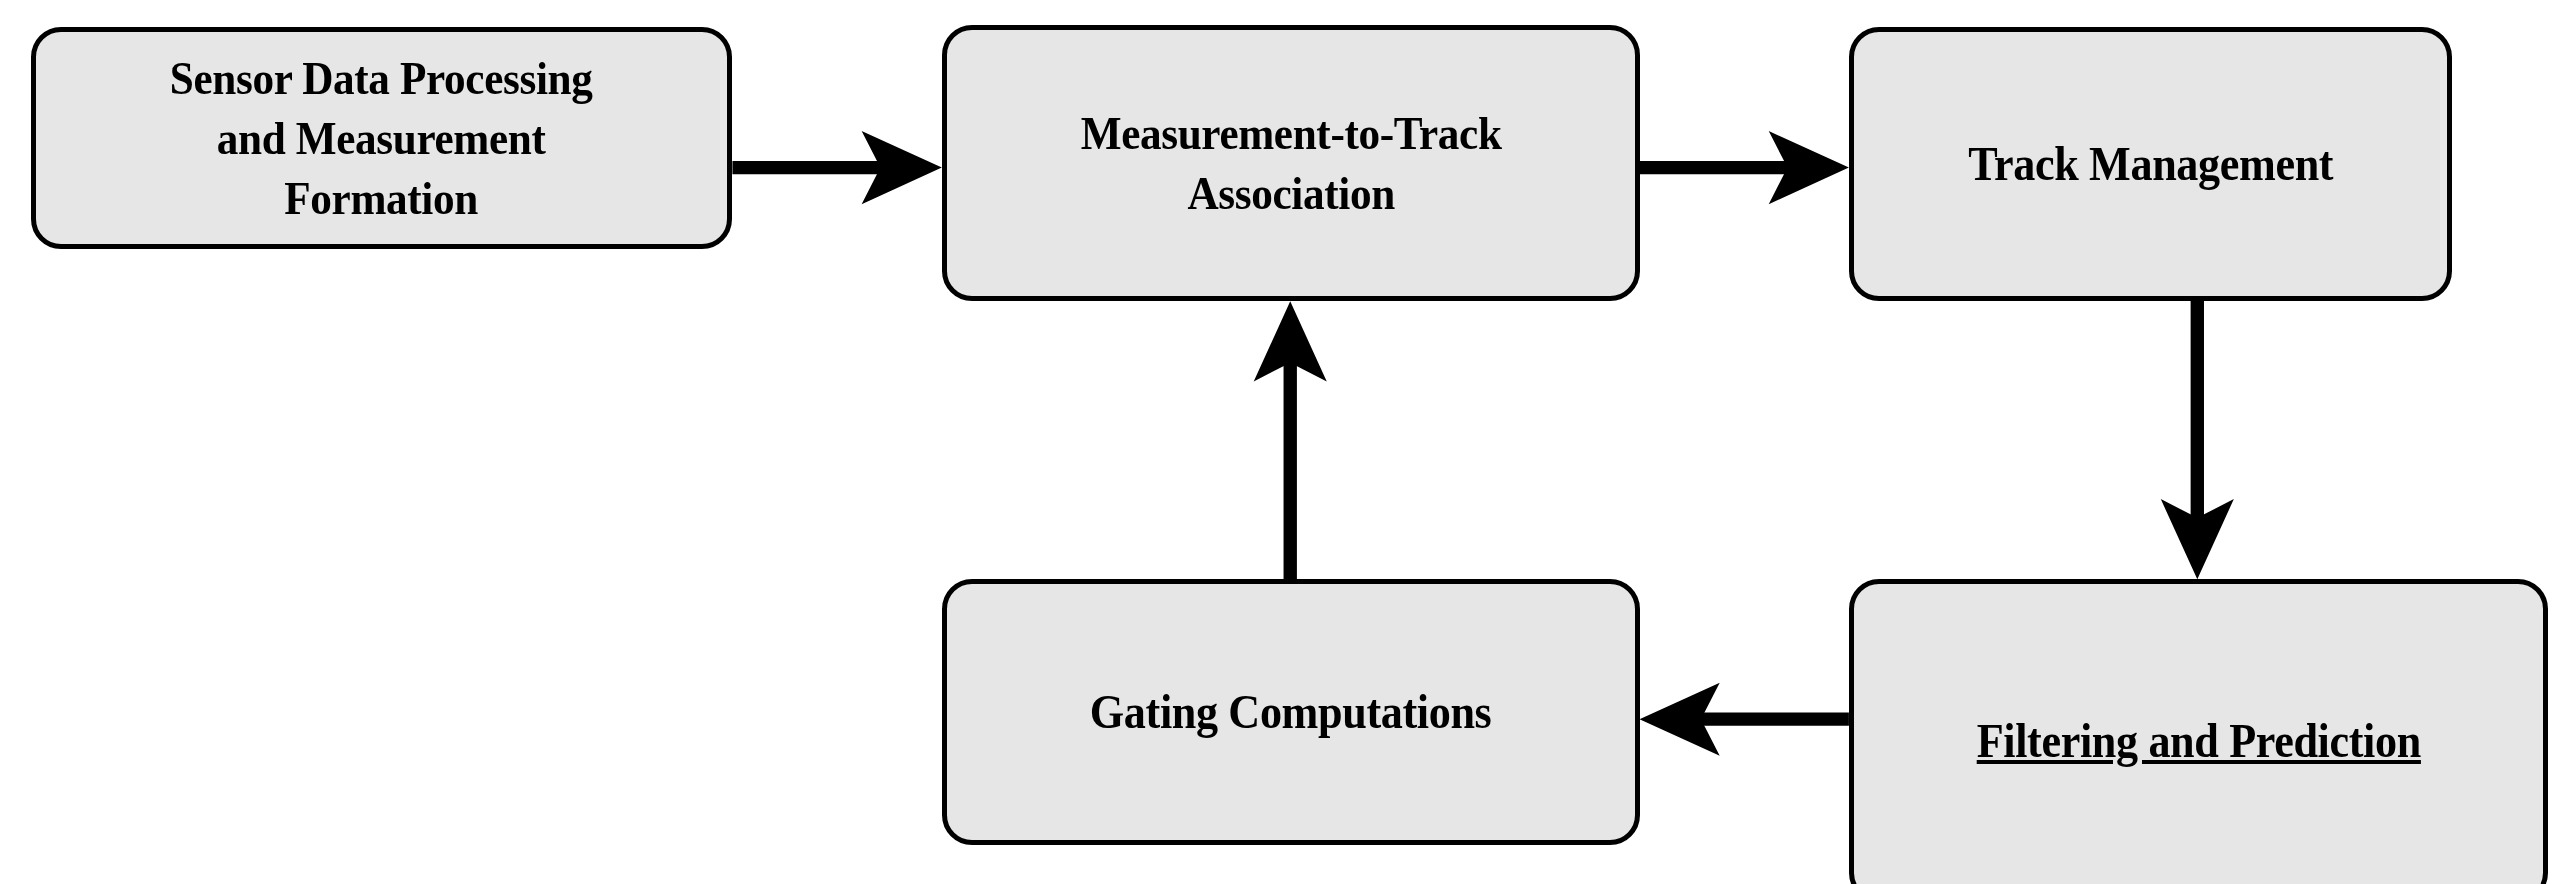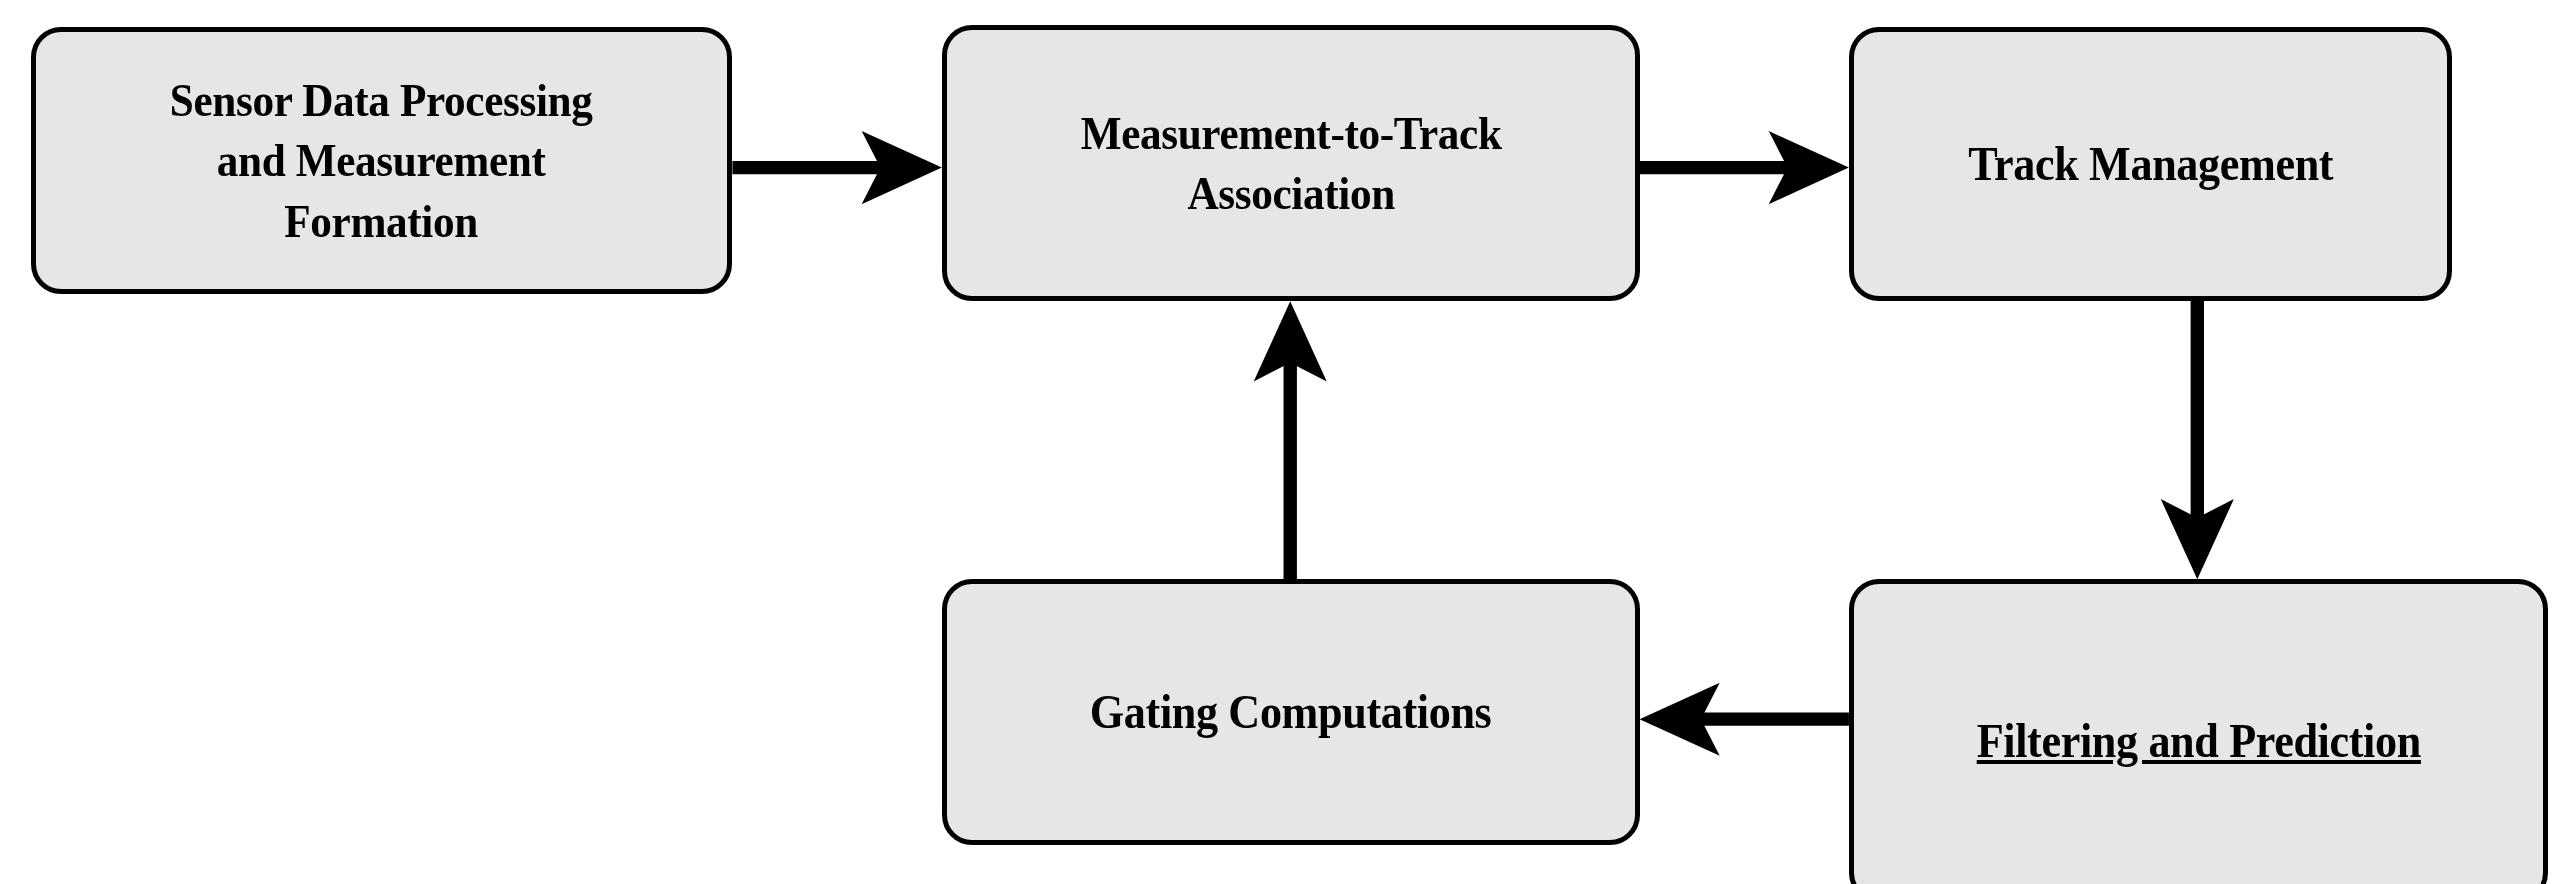--- a/index.html
+++ b/index.html
@@ -77,21 +77,21 @@
       <line x1="2075" y1="807" x2="1877" y2="807" stroke="#000000" stroke-width="15"></line>
       <path d="M 1840 807 L 1930 766 L 1909 807 L 1930 848 Z" fill="#000000"></path>
     </g>
 
     <g>
       <line x1="1448" y1="650" x2="1448" y2="375" stroke="#000000" stroke-width="15"></line>
       <path d="M 1448 338 L 1407 428 L 1448 407 L 1489 428 Z" fill="#000000"></path>
     </g>
   </svg>
 
-  <div class="node" id="node-sensor" style="left:31px; top:27px; width:701px; height:267px;">
+  <div class="node" id="node-sensor" style="left:31px; top:27px; width:701px; height:222px;">
     <div class="node-label">Sensor Data Processing
 and Measurement
 Formation</div>
   </div>
 
   <div class="node" id="node-assoc" style="left:942px; top:25px; width:698px; height:276px;">
     <div class="node-label">Measurement-to-Track
 Association</div>
   </div>
 

